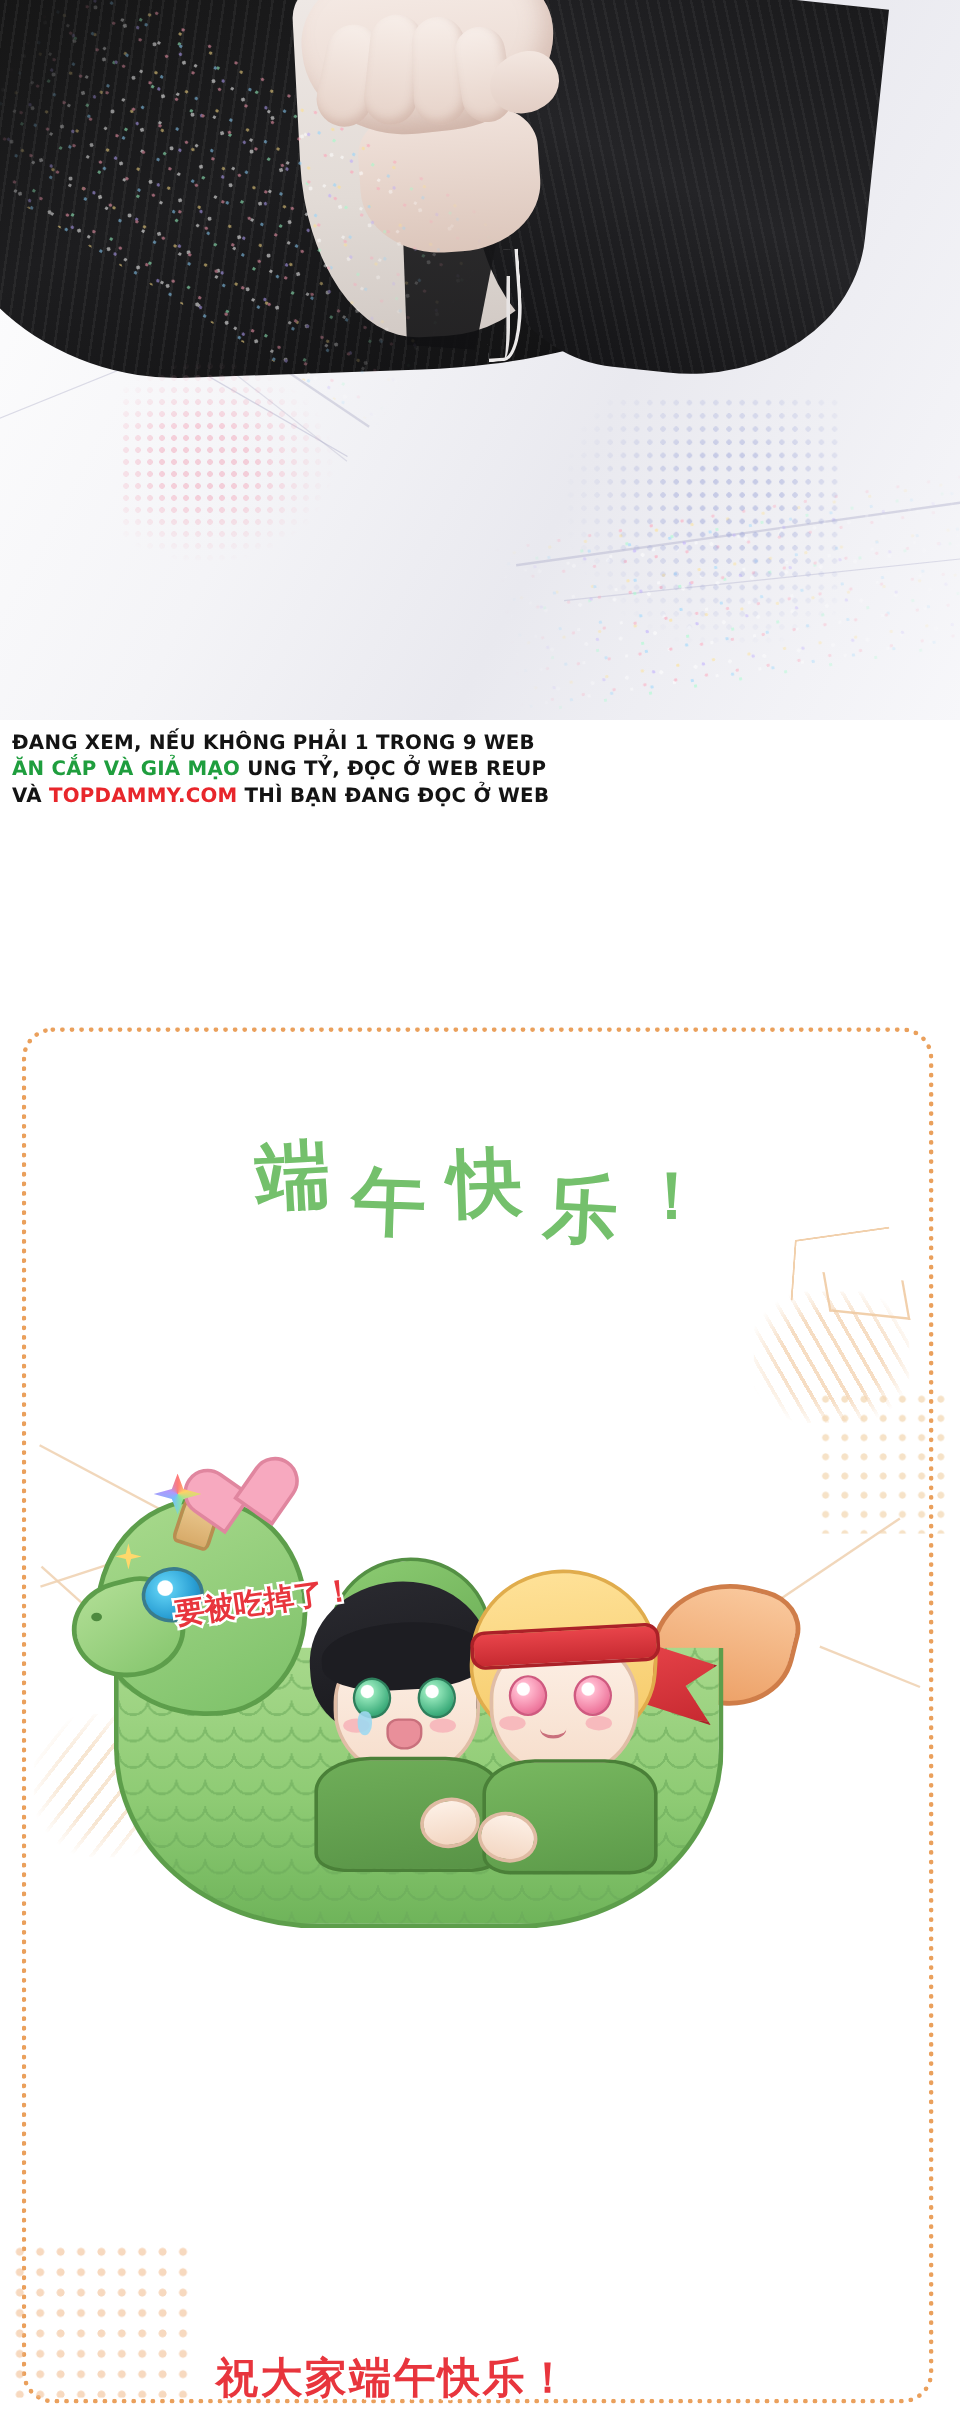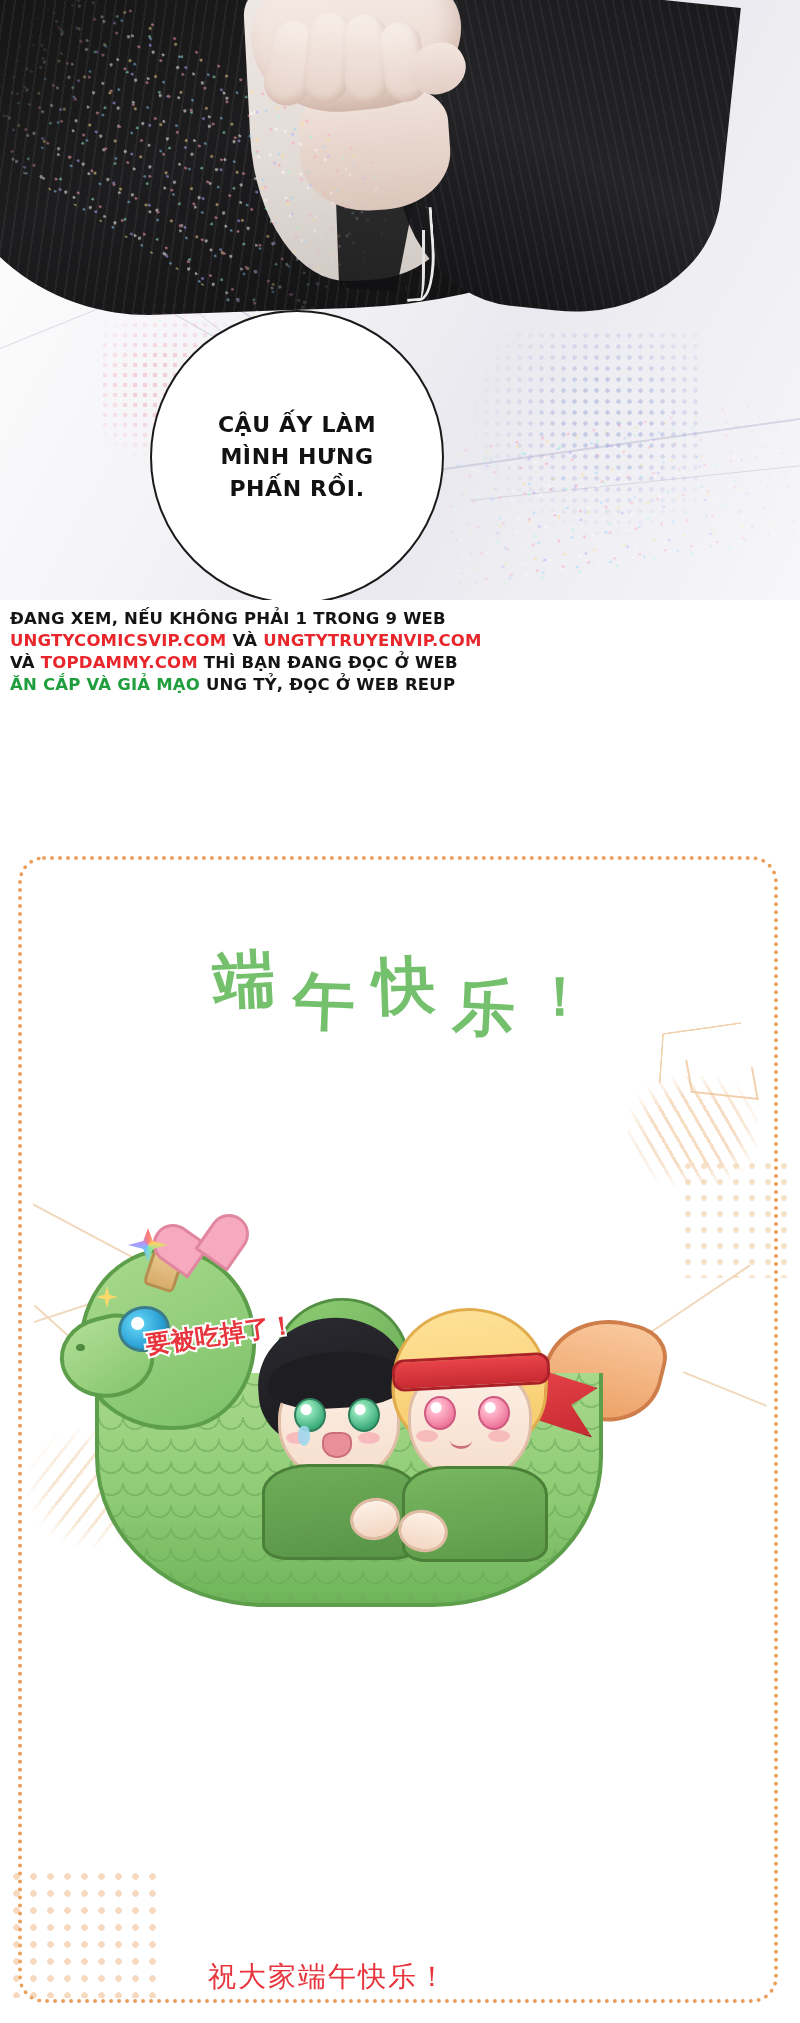--- a/index.html
+++ b/index.html
@@ -510,22 +510,22 @@
     white-space: nowrap;
     z-index: 6;
   }
 
   .bottom-text {
     position: absolute;
     left: 0; top: 1130px;
     width: 656px;
     text-align: center;
     font-family: "DejaVu Sans", sans-serif;
-    font-size: 28px;
-    font-weight: normal;
+    font-size: 35px;
+    font-weight: bold;
     color: #e8353d;
     -webkit-text-stroke: 3px #ffffff;
     paint-order: stroke fill;
     letter-spacing: 2px;
   }
 </style>
 </head>
 <body>
 
 <div class="panel-top">
@@ -554,32 +554,26 @@
   <div class="thumb"></div>
 
   <div class="cord"></div>
   <div class="cord2"></div>
 
   <div class="glitter g1"></div>
   <div class="glitter g2"></div>
   <div class="dots-pink"></div>
   <div class="dots-blue"></div>
 
-  <div class="bubble">
-    <div class="bubble-text">CẬU ẤY LÀM
-MÌNH HƯNG
-PHẤN RỒI.</div>
-  </div>
 </div>
 
 <div class="note">
   <span class="line">ĐANG XEM, NẾU KHÔNG PHẢI 1 TRONG 9 WEB</span>
-  <span class="line"><span class="red">UNGTYCOMICSVIP.COM</span><span> VÀ </span><span class="red">UNGTYTRUYENVIP.COM</span></span>
+  <span class="line"><span class="green">ĂN CẮP VÀ GIẢ MẠO</span><span> UNG TỶ, ĐỌC Ở WEB REUP</span></span>
   <span class="line"><span>VÀ </span><span class="red">TOPDAMMY.COM</span><span> THÌ BẠN ĐANG ĐỌC Ở WEB</span></span>
-  <span class="line"><span class="green">ĂN CẮP VÀ GIẢ MẠO</span><span> UNG TỶ, ĐỌC Ở WEB REUP</span></span>
 </div>
 
 <div class="card">
   <div class="card-inner-border"></div>
 
   <div class="bg-dots-left"></div>
   <div class="bg-dots-right"></div>
   <div class="bg-stripes"></div>
   <div class="bg-stripes2"></div>
   <div class="bg-tri tri-a"></div>

